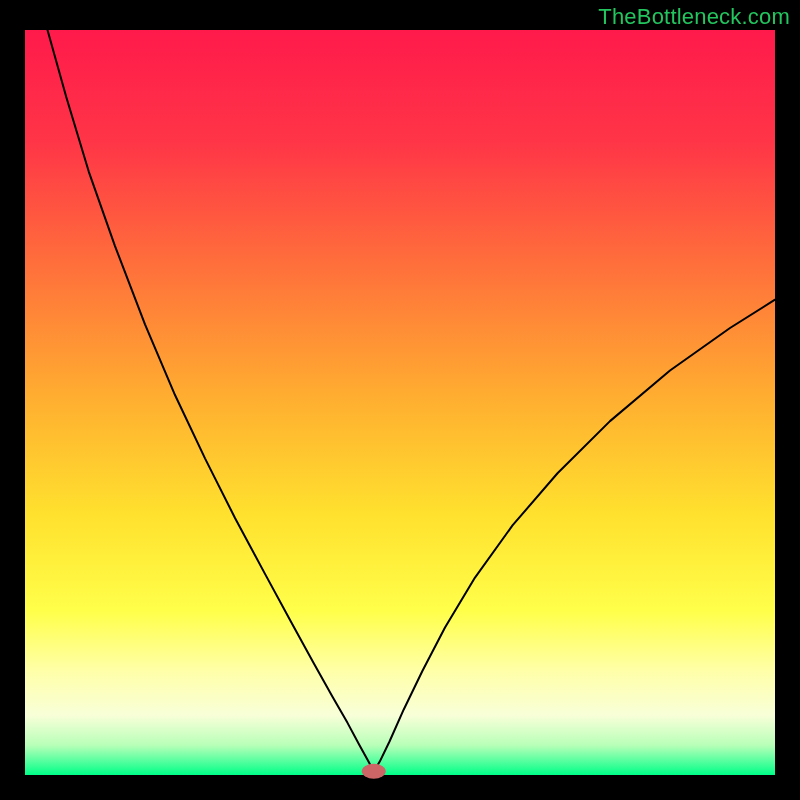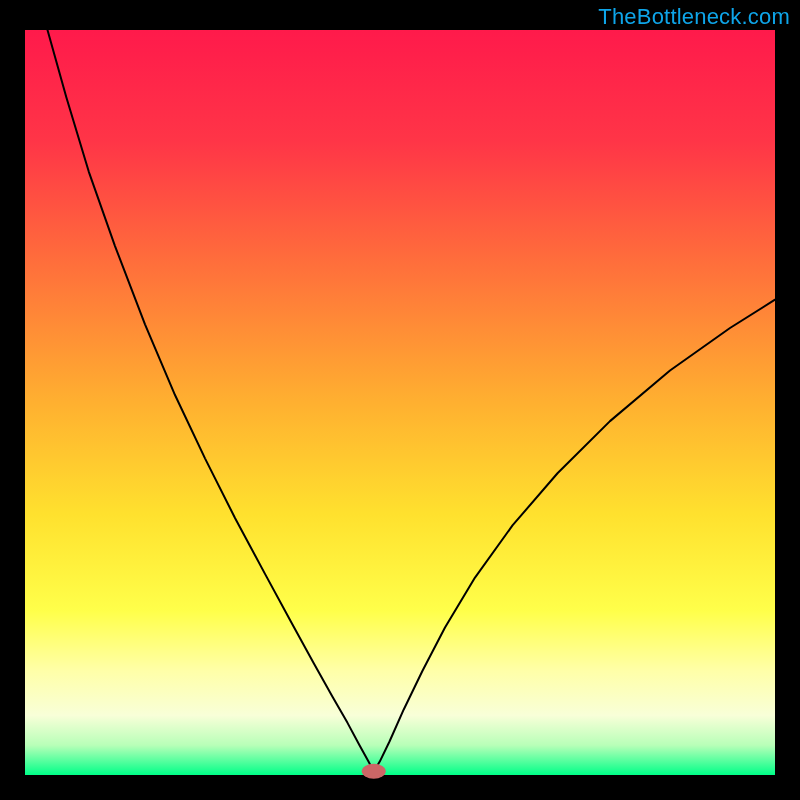--- a/index.html
+++ b/index.html
@@ -14,21 +14,21 @@
   .frame {
     position: relative;
     width: 800px;
     height: 800px;
     background: #000;
   }
   .watermark {
     position: absolute;
     top: 4px;
     right: 10px;
-    color: #0ea5e9;
+    color: #22c55e;
     font-size: 22px;
     font-weight: 500;
     letter-spacing: 0.2px;
     z-index: 20;
   }
   svg {
     position: absolute;
     top: 0;
     left: 0;
   }

